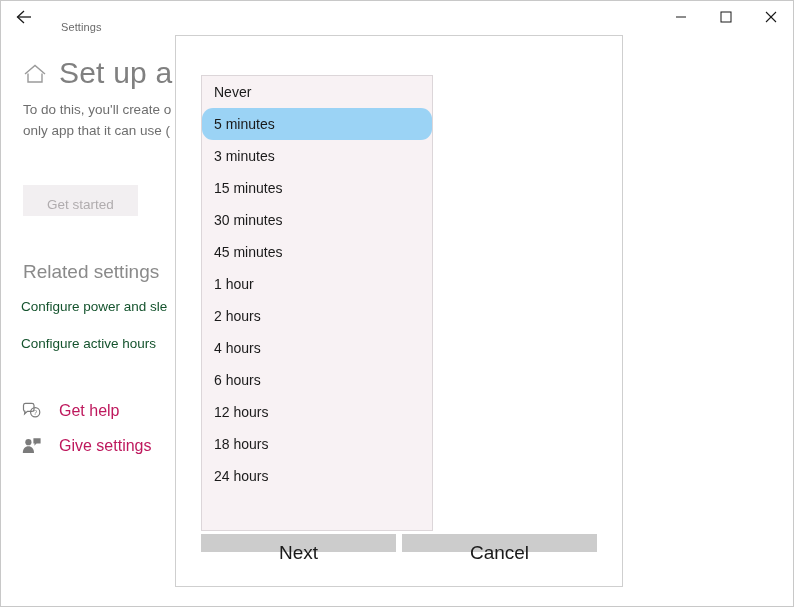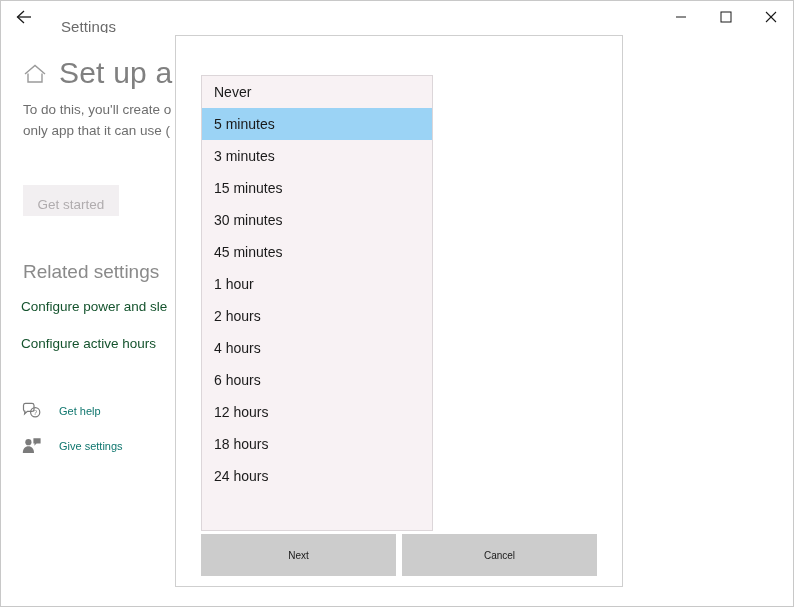--- a/index.html
+++ b/index.html
@@ -40,21 +40,21 @@
   #back-button {
     width: 44px;
     height: 32px;
     display: flex;
     align-items: center;
     justify-content: center;
     margin-left: 2px;
   }
   #back-button svg { display: block; }
   #titlebar-title {
-    font-size: 15px;
+    font-size: 11px;
     color: #6a6a6a;
     margin-left: 14px;
     letter-spacing: 0.1px;
     margin-top: 19px;
   }
   #caption-buttons {
     position: absolute;
     right: 0; top: 0;
     display: flex;
     height: 32px;
@@ -99,21 +99,21 @@
     width: 740px;
     font-size: 13.5px;
     line-height: 21px;
     color: #6e6e6e;
     white-space: pre-wrap;
   }
   #get-started-btn {
     position: absolute;
     left: 22px;
     top: 152px;
-    width: 96px;
+    width: 115px;
     height: 31px;
     background: #f2eff1;
     border: none;
     color: #b0acae;
     font-size: 13.5px;
     font-family: "Liberation Sans", sans-serif;
     padding: 12px;
   }
   #related-heading {
     position: absolute;
@@ -143,22 +143,22 @@
   #footer-feedback { top: 403px; }
   .footer-icon {
     width: 22px;
     height: 20px;
     margin-right: 16px;
     display: flex;
     align-items: center;
     justify-content: center;
   }
   .footer-label {
-    font-size: 11px;
-    color: #0f766e;
+    font-size: 16px;
+    color: #be185d;
   }
 
   
   .page-frag {
     position: absolute;
     font-size: 13.5px;
     color: #6e6e6e;
     white-space: nowrap;
   }
 
@@ -190,40 +190,41 @@
     height: 32px;
     line-height: 32px;
     padding-left: 12px;
     font-size: 14px;
     color: #1a1a1a;
     box-sizing: border-box;
     white-space: nowrap;
   }
   .dd-item.selected {
     background: #9bd3f5;
+    border-radius: 11px;
   }
 
   
   #dialog-buttons {
     position: absolute;
     left: 200px;
     top: 533px;
     width: 396px;
     display: flex;
     gap: 6px;
   }
   .dlg-btn {
     width: 195px;
-    height: 42px;
+    height: 18px;
     background: #cccccc;
     border: none;
-    font-size: 10px;
+    font-size: 19px;
     color: #1a1a1a;
     font-family: "Liberation Sans", sans-serif;
-    padding: 0;
+    padding: 8px;
   }
 </style>
 </head>
 <body>
 
 <div id="window">
 
   <div id="titlebar">
     <div id="back-button">
       <span>

